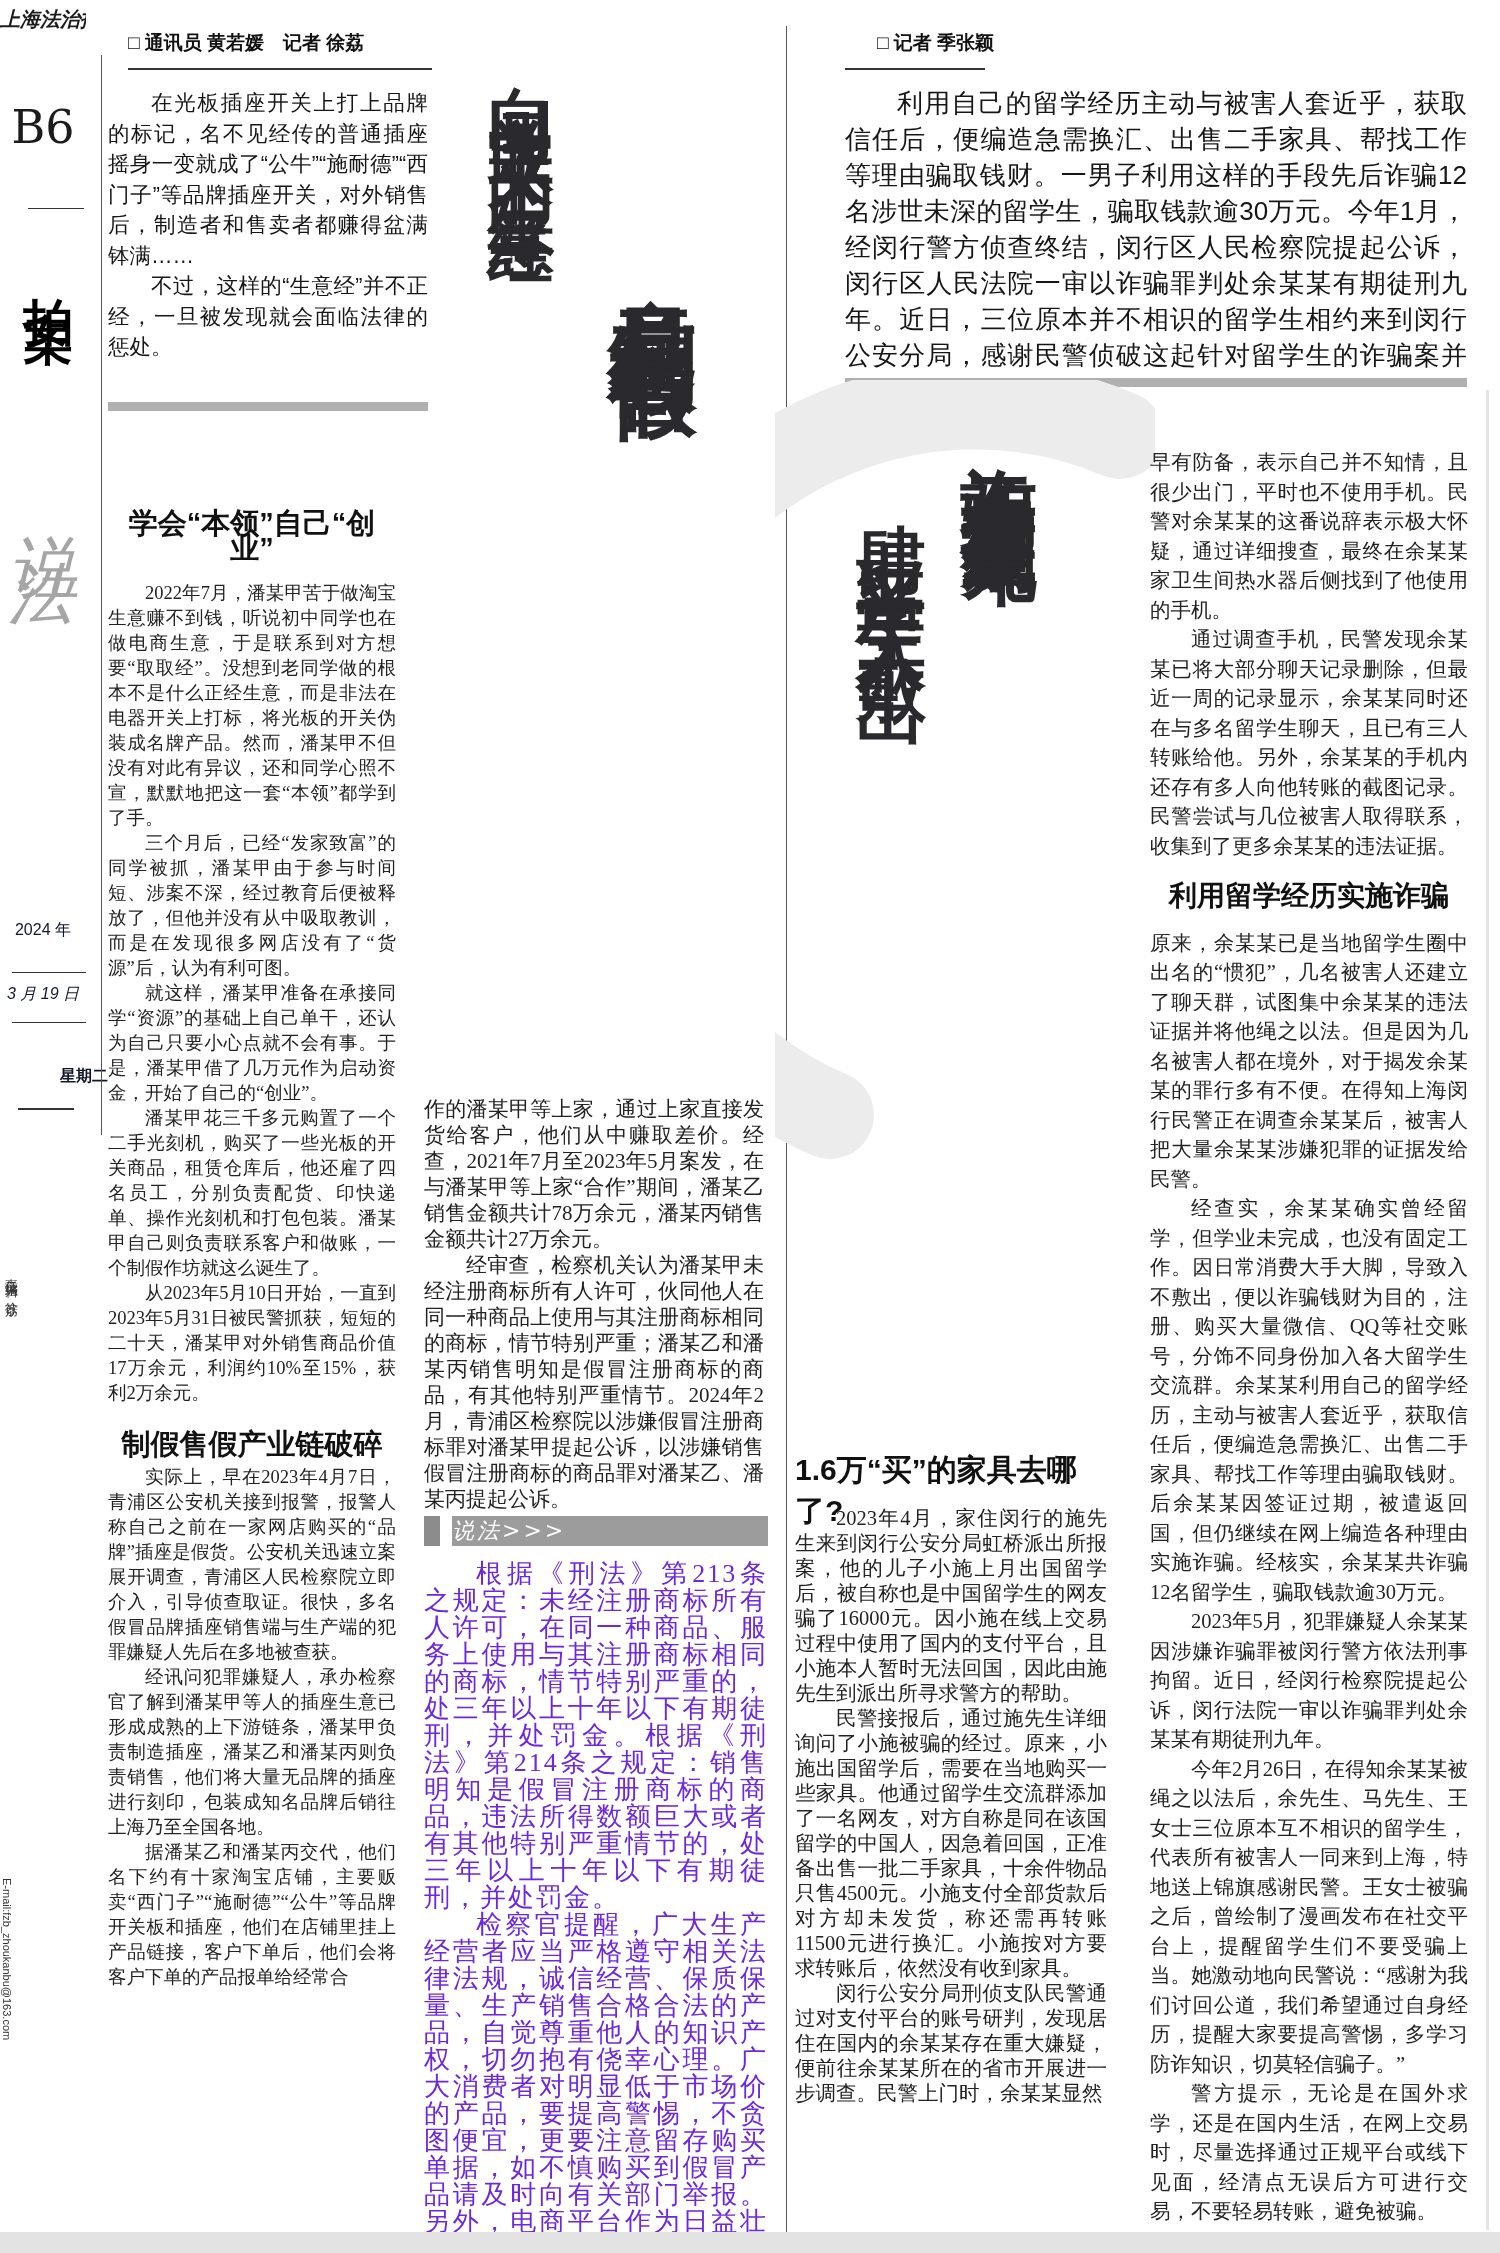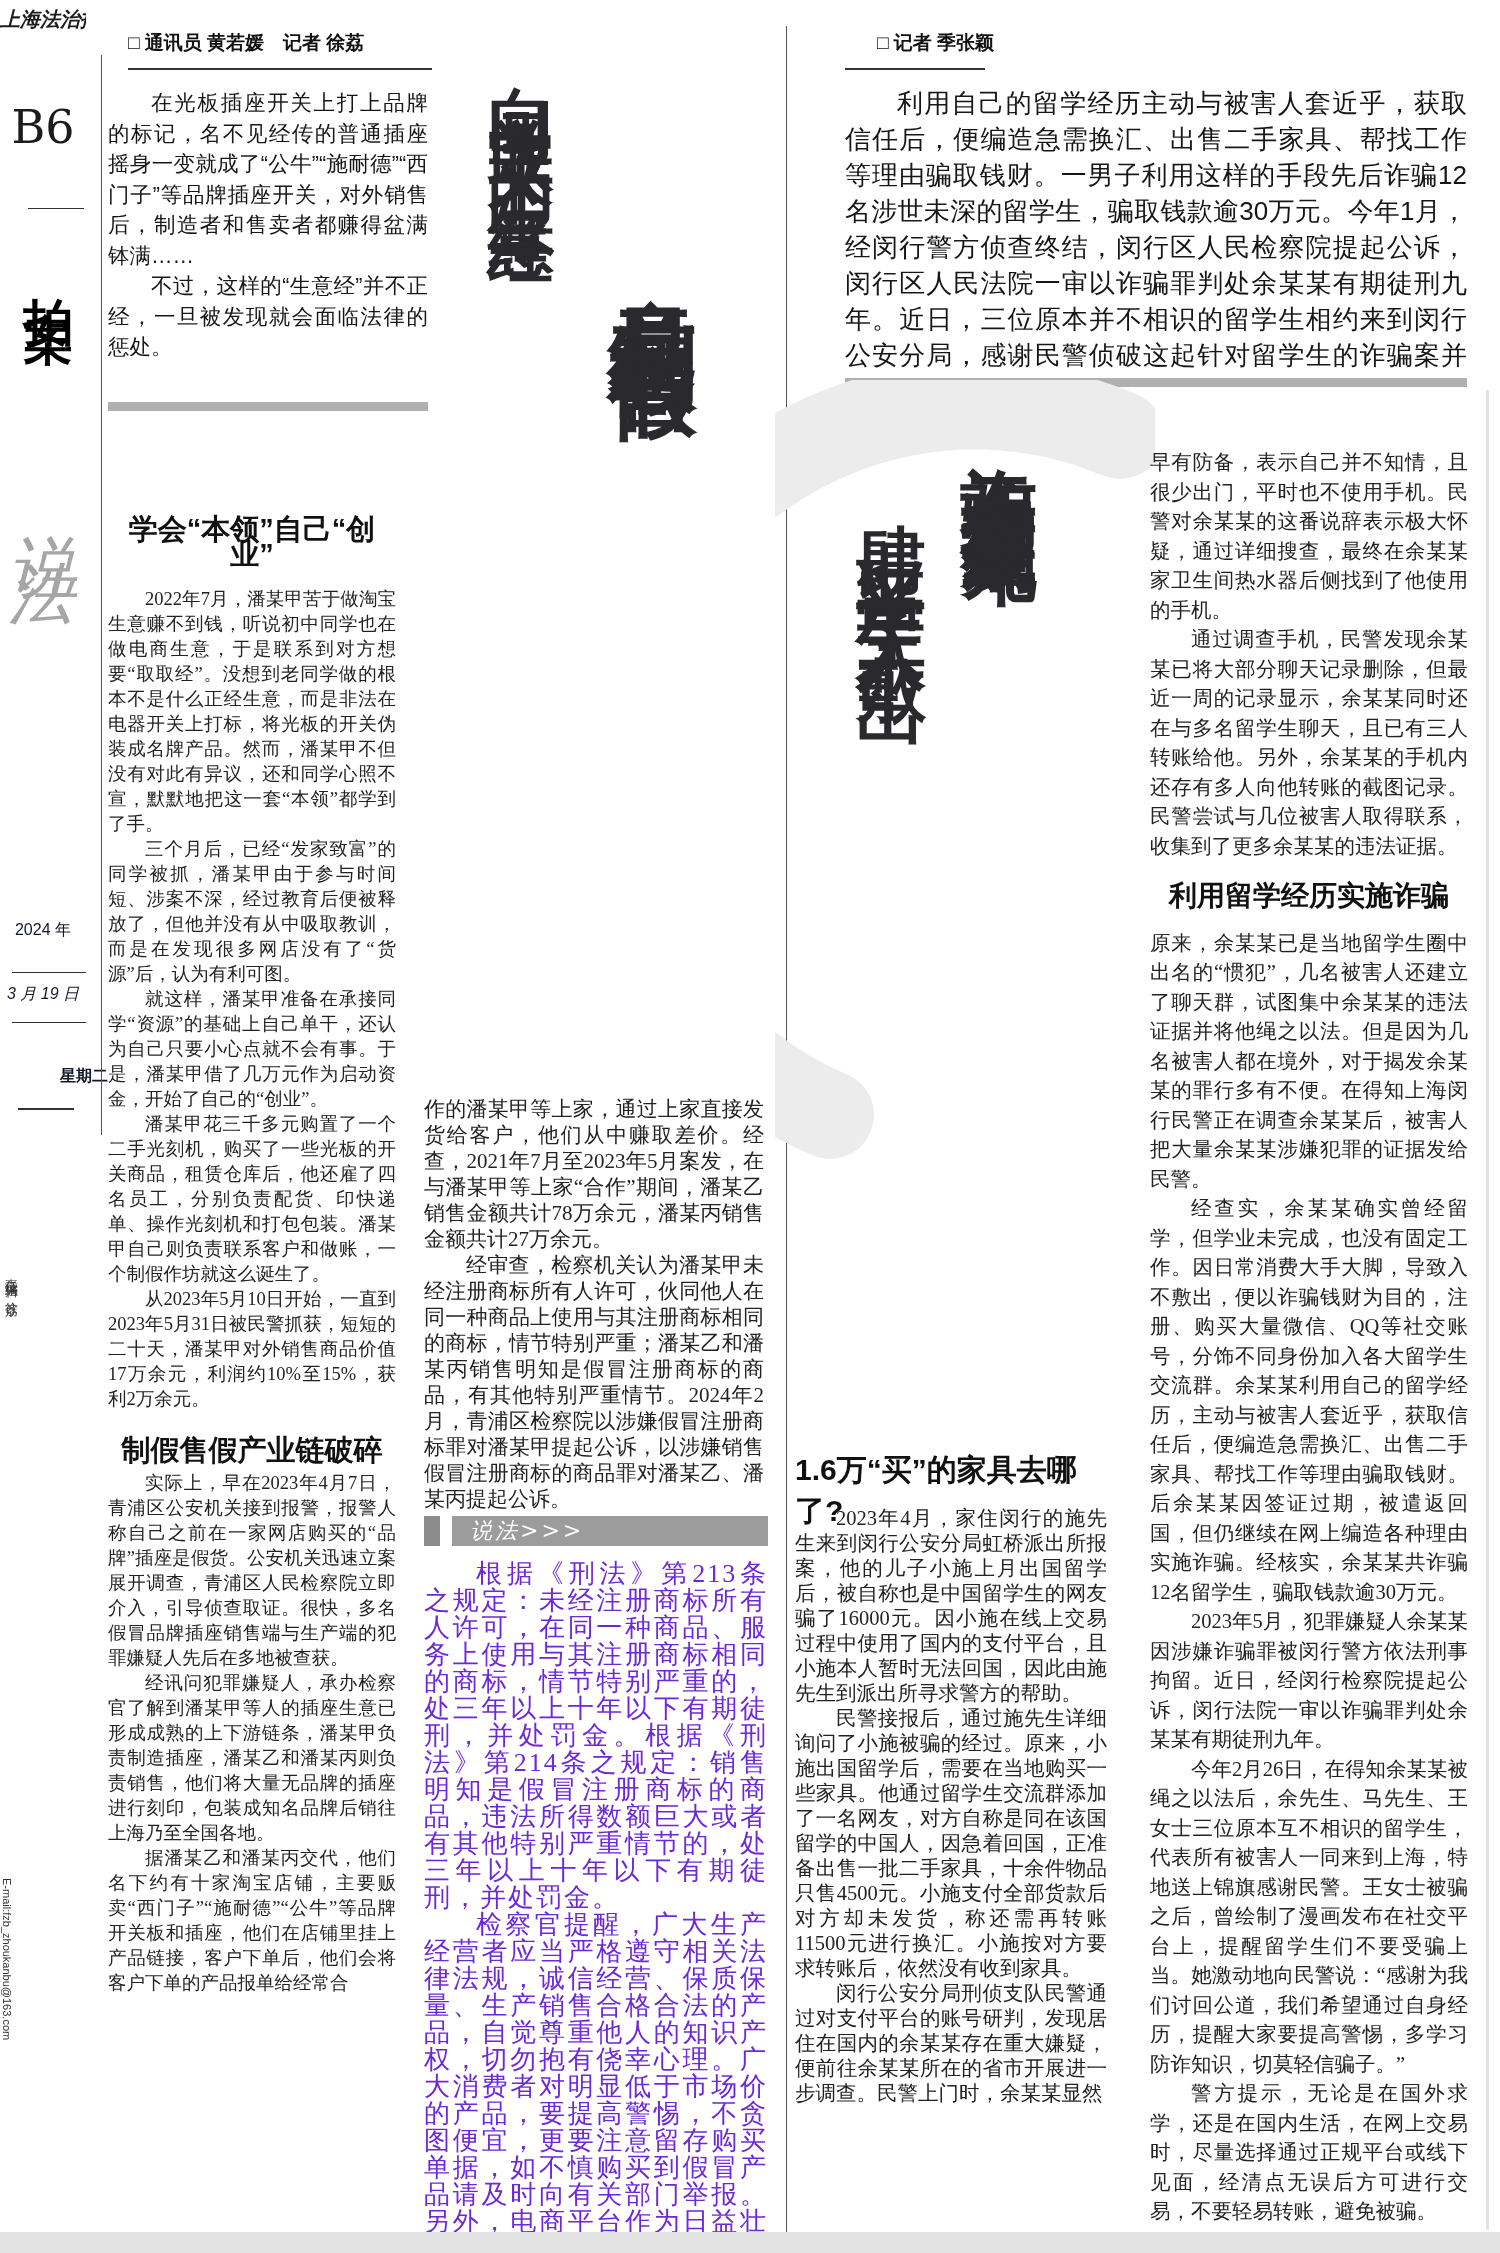--- a/index.html
+++ b/index.html
@@ -34,27 +34,27 @@
            font-family:"Liberation Sans","DejaVu Sans",sans-serif;color:#161616;}
   #l-intro p.para{margin:0;}
   #l-intro-bar{left:108px;top:402px;width:320px;height:9px;}
   #l-hl-sub{left:488px;top:34px;height:1010px;font-size:66px;font-weight:900;letter-spacing:15px;
             line-height:1;color:#2a2a2e;}
   #l-hl-main{left:608px;top:224px;height:640px;font-size:90px;font-weight:900;letter-spacing:12px;
              line-height:1;color:#2a2a2e;}
   #l-col1{left:108px;top:505px;width:288px;height:1728px;overflow:hidden;
           font-size:18.5px;line-height:25px;color:#222;}
   #l-col1 h3{font-size:29px;text-align:center;}
-  #l-col1 h3.h-first{margin:12px 0 20px 0;}
+  #l-col1 h3.h-first{margin:6px 0 20px 0;}
   #l-col1 h3.h-second{margin:26px 0 8px 0;}
   #l-colwide{left:424px;top:1052px;width:340px;height:462px;overflow:hidden;
              font-size:21px;line-height:26px;color:#222;margin-top:44px;}
   #shuofa-sq{left:424px;top:1516px;width:16px;height:30px;background:#8c8c8c;}
   #shuofa-bar{left:452px;top:1516px;width:316px;height:30px;background:#9c9c9c;color:#fff;
-              font-size:22px;line-height:30px;padding-left:18px;box-sizing:border-box;
+              font-size:22px;line-height:30px;box-sizing:border-box;
               font-style:italic;letter-spacing:3px;font-family:"DejaVu Serif",serif;}
   #shuofa-text{left:424px;top:1560px;width:344px;height:672px;overflow:hidden;
                font-size:26px;line-height:27px;letter-spacing:2px;color:#6d28d9;}
 
   
   .vline{position:absolute;width:1px;background:#555;}
 
   
   #r-byline{left:845px;top:30px;font-size:19px;font-weight:bold;color:#111;padding-left:32px;}
   #r-byline-rule{left:845px;top:68px;width:140px;height:2px;}

